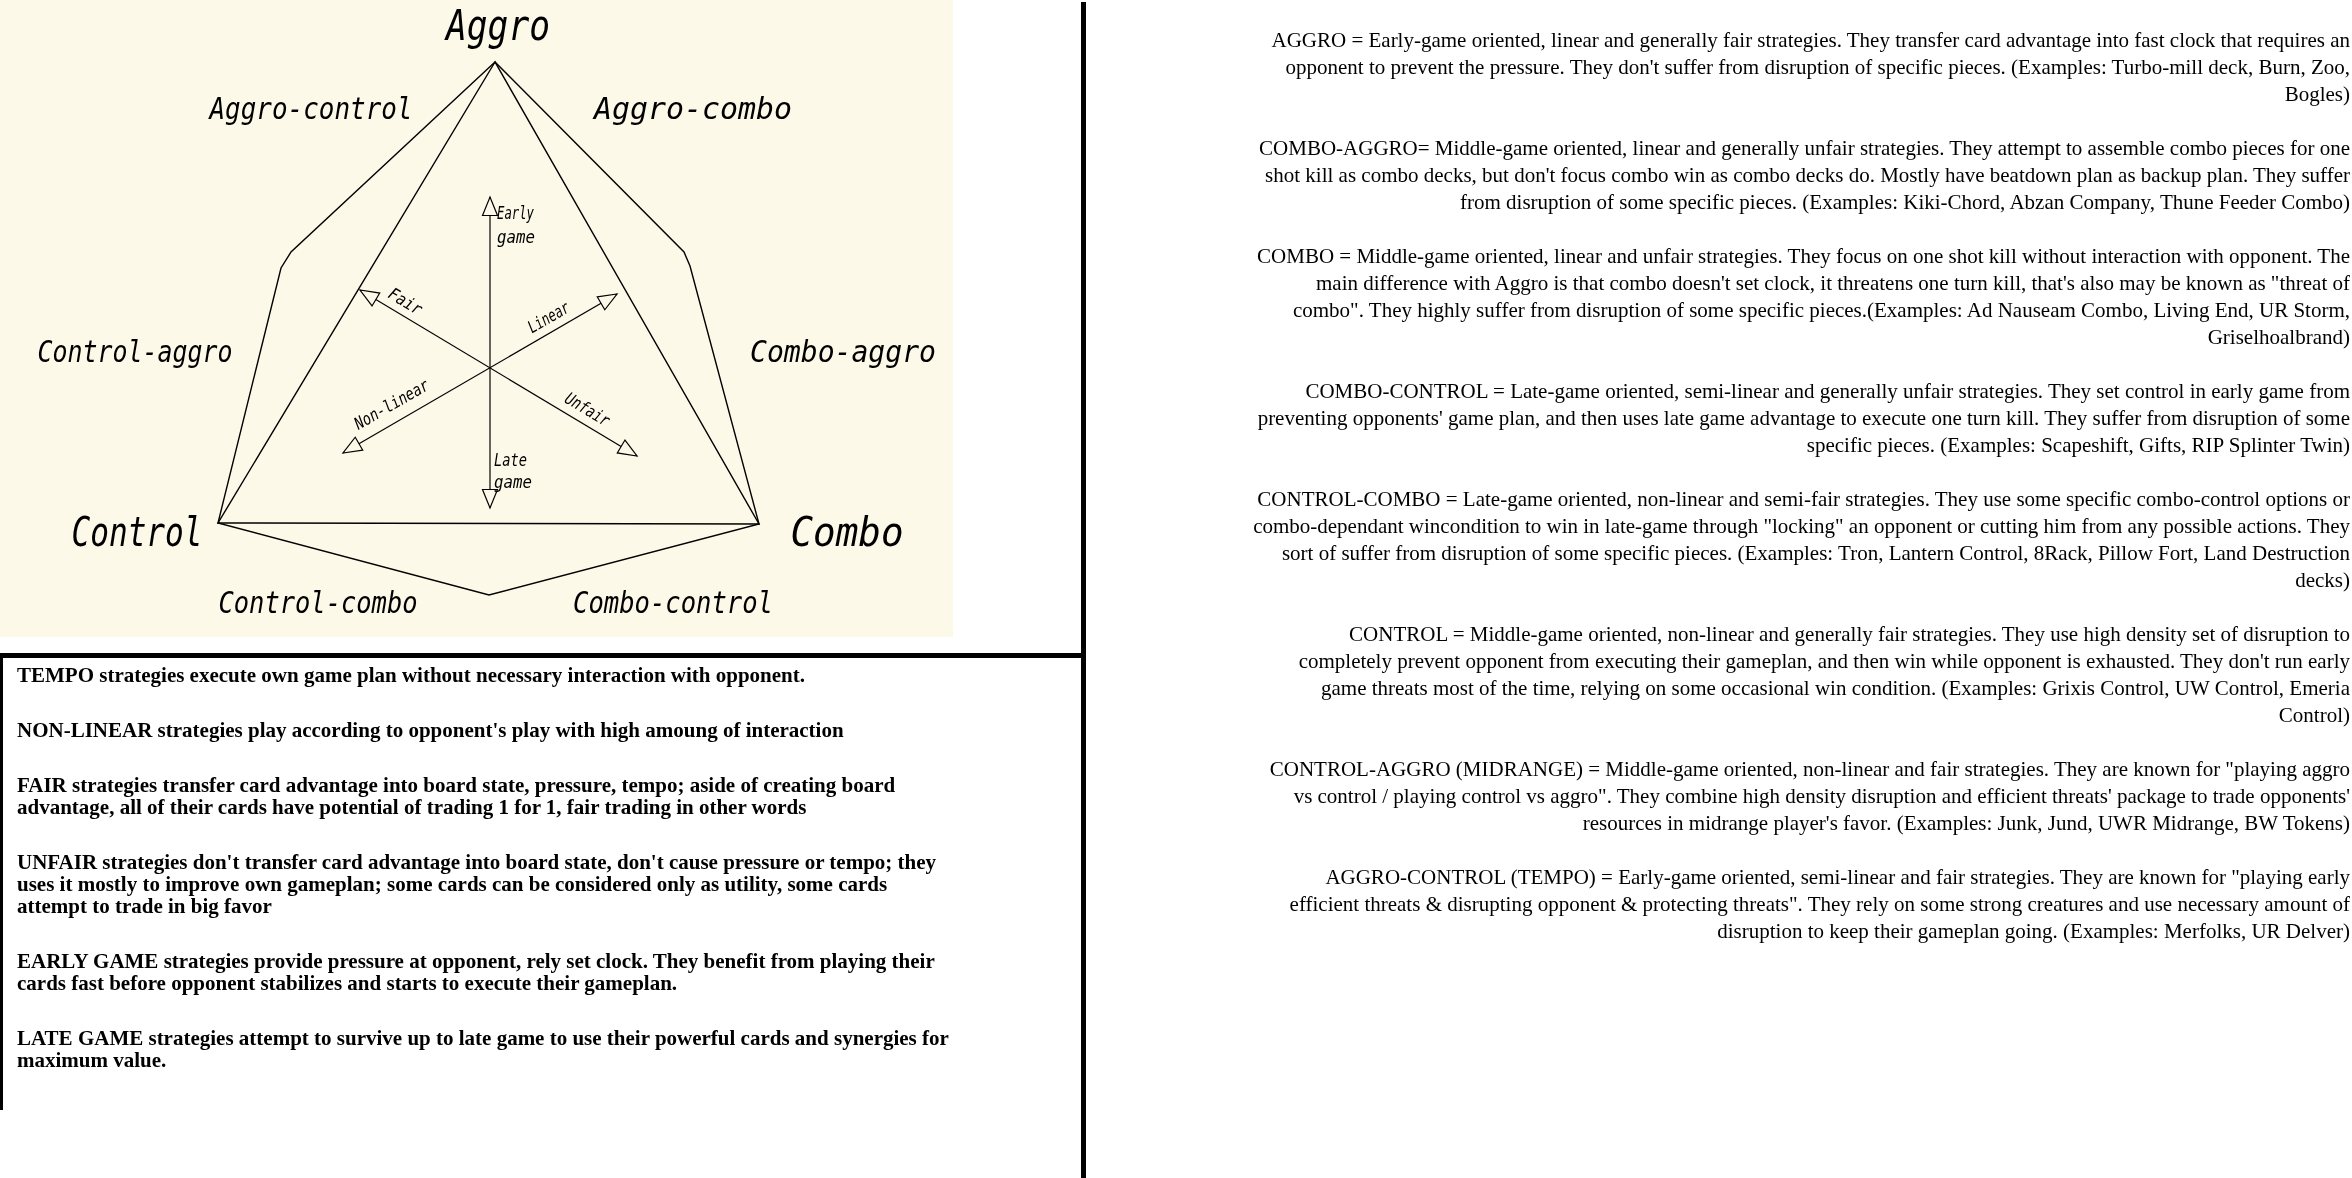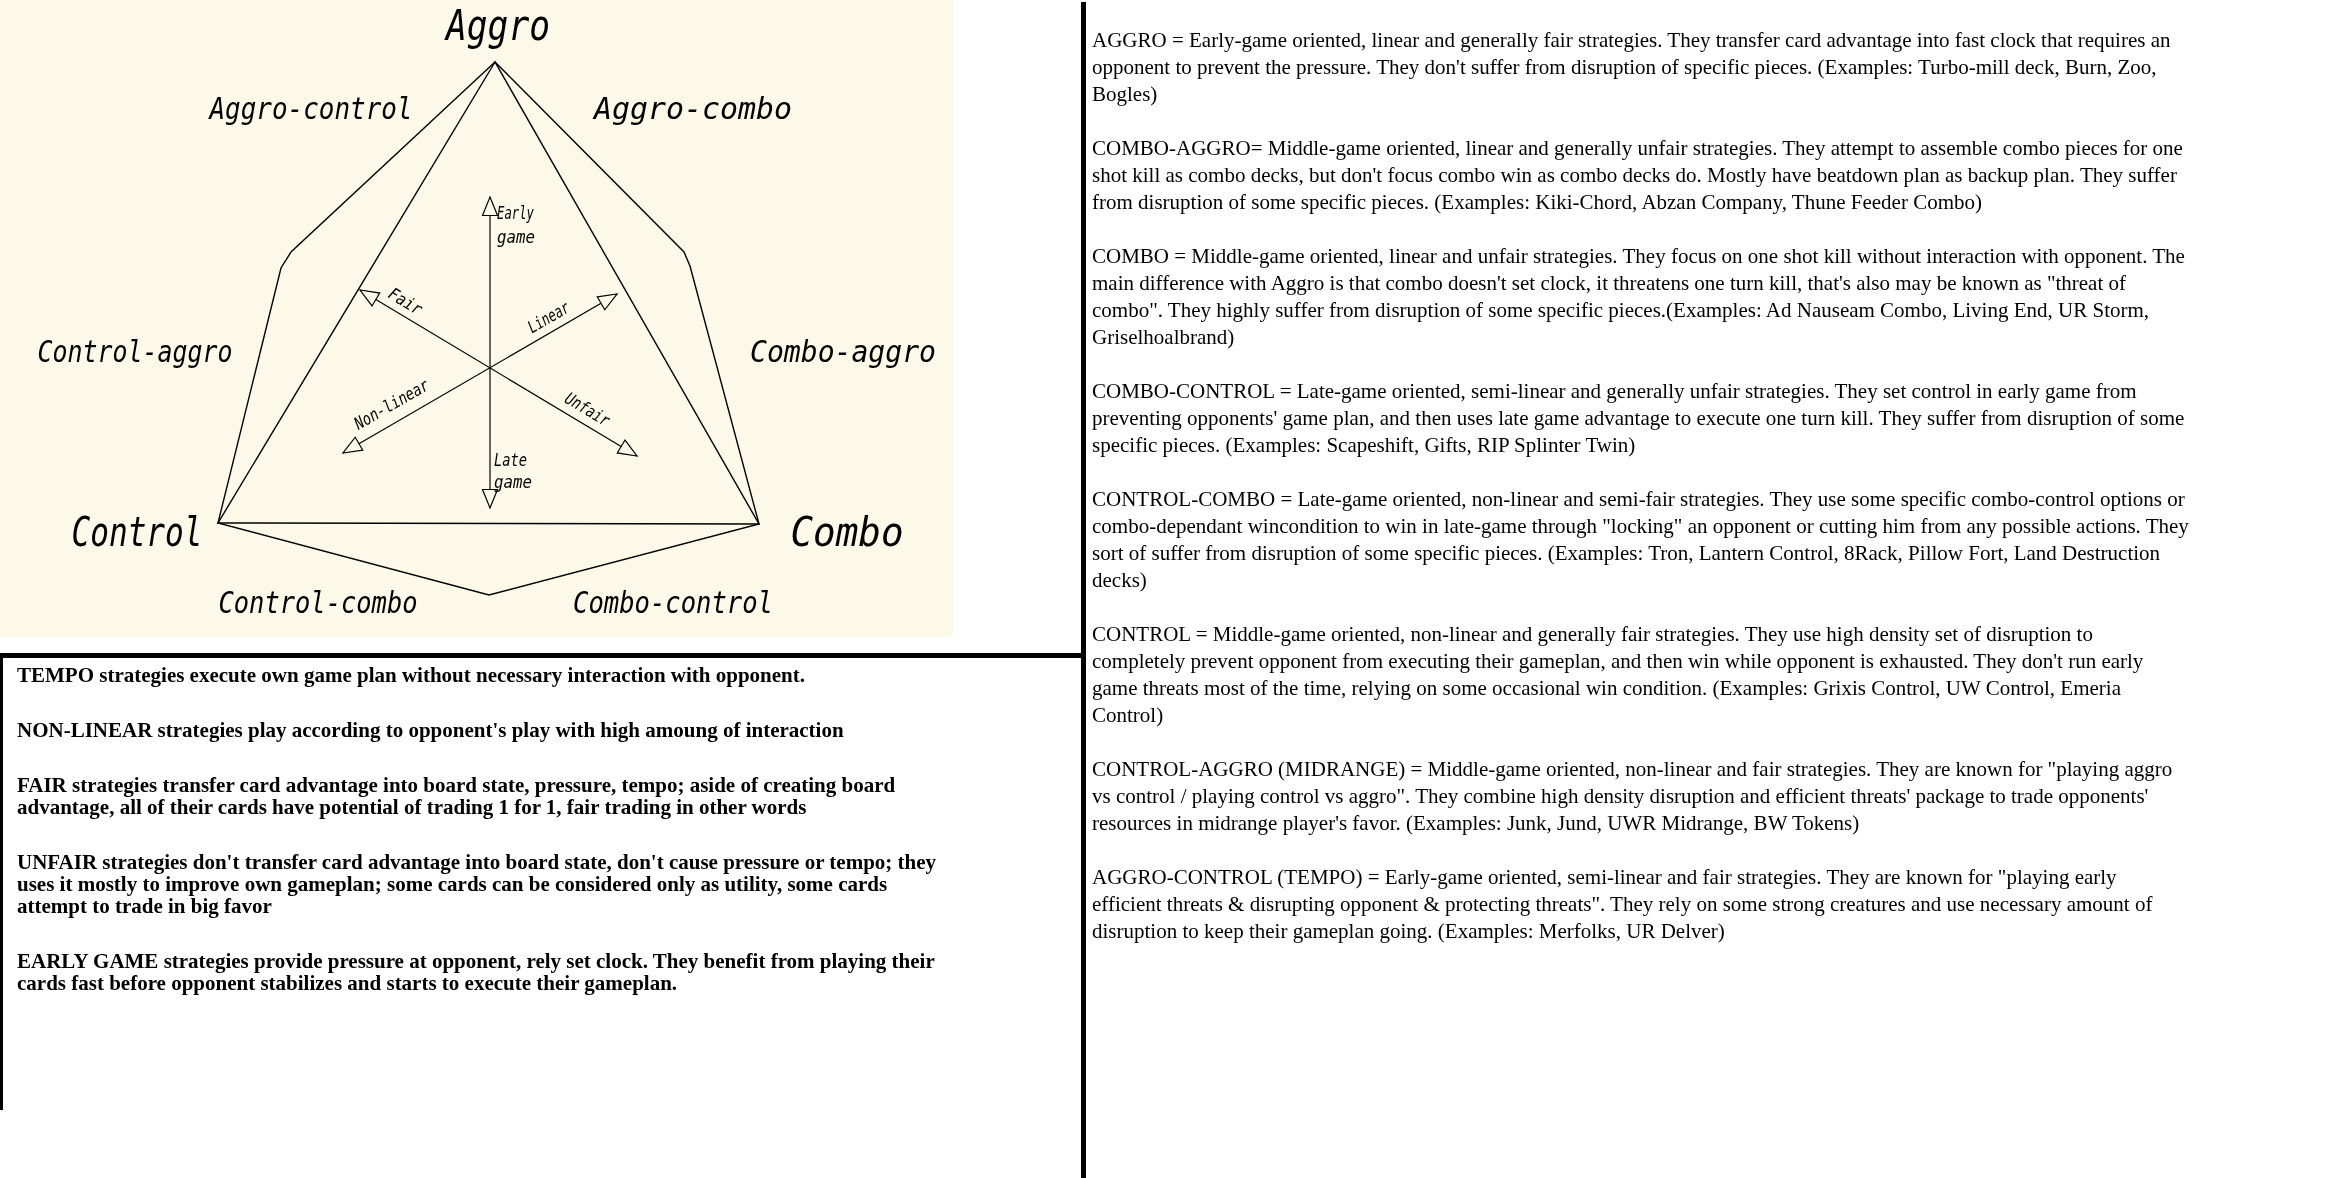--- a/index.html
+++ b/index.html
@@ -45,20 +45,21 @@
   }
   .glossary-panel p {
     margin: 0 0 33px 0;
     font-size: 21px; font-weight: bold;
     line-height: 22px;
     white-space: pre;
   }
   .archetypes-panel {
     position: absolute; left: 1092px; top: 27px;
     width: 1258px;
+    text-align: right;
   }
   .archetypes-panel p {
     margin: 0 0 27px 0;
     font-size: 21px; font-weight: normal;
     line-height: 27px;
     white-space: pre;
   }
 </style>
 </head>
 <body>
@@ -110,20 +111,22 @@
 <div class="glossary-panel">
   <p>TEMPO strategies execute own game plan without necessary interaction with opponent.</p>
   <p>NON-LINEAR strategies play according to opponent's play with high amoung of interaction</p>
   <p>FAIR strategies transfer card advantage into board state, pressure, tempo; aside of creating board
 advantage, all of their cards have potential of trading 1 for 1, fair trading in other words</p>
   <p>UNFAIR strategies don't transfer card advantage into board state, don't cause pressure or tempo; they
 uses it mostly to improve own gameplan; some cards can be considered only as utility, some cards
 attempt to trade in big favor</p>
   <p>EARLY GAME strategies provide pressure at opponent, rely set clock. They benefit from playing their
 cards fast before opponent stabilizes and starts to execute their gameplan.</p>
+  <p>LATE GAME strategies attempt to survive up to late game to use their powerful cards and synergies for
+maximum value.</p>
 </div>
 
 <div class="archetypes-panel">
   <p>AGGRO = Early-game oriented, linear and generally fair strategies. They transfer card advantage into fast clock that requires an
 opponent to prevent the pressure. They don't suffer from disruption of specific pieces. (Examples: Turbo-mill deck, Burn, Zoo,
 Bogles)</p>
   <p>COMBO-AGGRO= Middle-game oriented, linear and generally unfair strategies. They attempt to assemble combo pieces for one
 shot kill as combo decks, but don't focus combo win as combo decks do. Mostly have beatdown plan as backup plan. They suffer
 from disruption of some specific pieces. (Examples: Kiki-Chord, Abzan Company, Thune Feeder Combo)</p>
   <p>COMBO = Middle-game oriented, linear and unfair strategies. They focus on one shot kill without interaction with opponent. The

